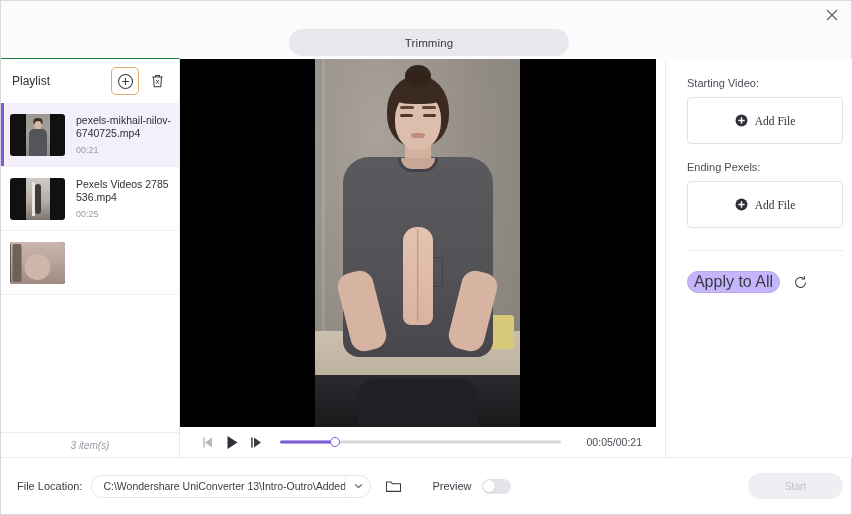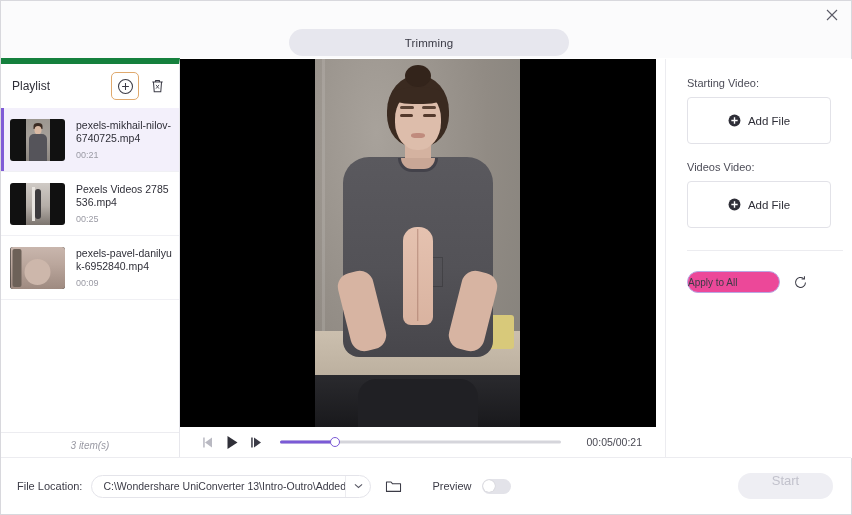--- a/index.html
+++ b/index.html
@@ -56,21 +56,21 @@
     background: #ffffff;
     border: 1.6px solid #e0a96d;
   }
 
   
   .sidebar {
     position: absolute; left: 0; top: 57px;
     width: 179px; height: 400px;
     background: #ffffff;
     border-right: 1px solid #e7e7ec;
-    border-top: 6px solid #15803d;
+    border-top: 1px solid #15803d;
   }
   .playlist-header {
     position: relative;
     height: 44px;
     display: flex; align-items: center;
     padding: 0 8px 0 11px;
   }
   .playlist-title {
     font-size: 12px; color: #2f2f38;
   }
@@ -337,45 +337,46 @@
     background: #ffffff;
     border-left: 1px solid #ececf0;
     padding: 18px 19px 0 21px;
     margin-left: 8px;
   }
   .rp-label {
     font-size: 11px; color: #4c4c57;
     margin-bottom: 8px;
   }
   .addfile-btn {
-    width: 144px; height: 47px;
+    width: 156px; height: 47px;
     border: 1px solid #e2e2e8;
     border-radius: 4px;
     display: flex; align-items: center; justify-content: center;
     gap: 7px;
     cursor: pointer;
     background: #fff;
+    font-family: Liberation Serif, serif;
   }
   .addfile-label { font-size: 11.5px; color: #2f2f38; }
   .rp-gap { height: 17px; }
   .rp-divider {
     width: 156px; height: 1px; background: #ececf0;
     margin: 22px 0 0 0;
   }
   .rp-actions {
     display: flex; align-items: center; gap: 13px;
     margin-top: 20px;
   }
   .apply-btn {
     width: 93px; height: 22px;
     border: 1px solid #b9a8e4;
     border-radius: 11px;
-    display: flex; align-items: center; justify-content: flex-start;
-    font-size: 10px; color: #3b3b46;
-    cursor: pointer; background: #ec4899;
+    display: flex; align-items: center; justify-content: center;
+    font-size: 16px; color: #3b3b46;
+    cursor: pointer; background: #c4b5fd;
   }
   .reset-icon { cursor: pointer; display:flex; }
 
   
   .bottombar {
     position: absolute; left: 0; bottom: 0;
     width: 850px; height: 57px;
     background: #ffffff;
     border-top: 1px solid #ececf0;
     display: flex; align-items: center;
@@ -420,26 +421,26 @@
     position: relative;
     cursor: pointer;
   }
   .toggle .knob {
     position: absolute; left: 1.5px; top: 1.5px;
     width: 12px; height: 12px;
     background: #fff; border-radius: 50%;
     box-shadow: 0 0 1px rgba(0,0,0,.25);
   }
   .start-btn {
-    position: absolute; right: 18px;
+    position: absolute; right: 8px;
     width: 95px; height: 26px;
     background: #eeeef3;
     border-radius: 13px;
-    display: flex; justify-content: center;
-    font-size: 13px; color: #c2c2cc;
+    display: flex; align-items: center; justify-content: center;
+    font-size: 10px; color: #c2c2cc;
     cursor: default;
   }
 </style>
 </head>
 <body>
 
 <div class="app">
 
   <div class="titlebar">
     <div class="close-btn">
@@ -506,24 +507,20 @@
           <div class="pl-dur">00:25</div>
         </div>
       </div>
 
       <div class="pl-item">
         <div class="thumb t3">
           <div class="inner">
               <div class="dark"></div>
               <div class="blob"></div>
             </div>
-        </div>
-        <div class="pl-meta">
-          <div class="pl-name">pexels-pavel-danilyuk-6952840.mp4</div>
-          <div class="pl-dur">00:09</div>
         </div>
       </div>
 
     </div>
 
     <div class="pl-footer">3 item(s)</div>
   </div>
 
   <div class="stage">
     <div class="video">
@@ -585,21 +582,21 @@
     <div class="addfile-btn">
       <svg width="13" height="13" viewBox="0 0 14 14">
         <circle cx="7" cy="7" r="6.4" fill="#2f2f38"></circle>
         <path d="M7 3.6 V10.4 M3.6 7 H10.4" stroke="#fff" stroke-width="1.5"></path>
       </svg>
       <span class="addfile-label">Add File</span>
     </div>
 
     <div class="rp-gap"></div>
 
-    <div class="rp-label">Videos Video:</div>
+    <div class="rp-label">Ending Pexels:</div>
     <div class="addfile-btn">
       <svg width="13" height="13" viewBox="0 0 14 14">
         <circle cx="7" cy="7" r="6.4" fill="#2f2f38"></circle>
         <path d="M7 3.6 V10.4 M3.6 7 H10.4" stroke="#fff" stroke-width="1.5"></path>
       </svg>
       <span class="addfile-label">Add File</span>
     </div>
 
     <div class="rp-divider"></div>
 

